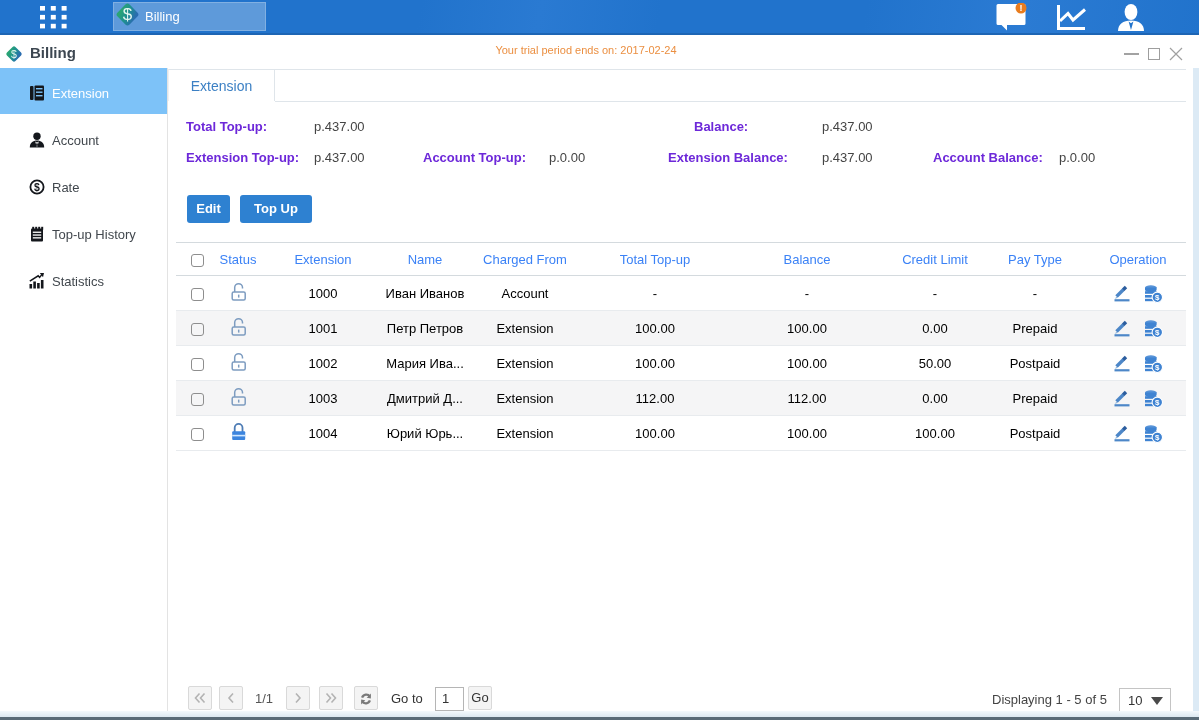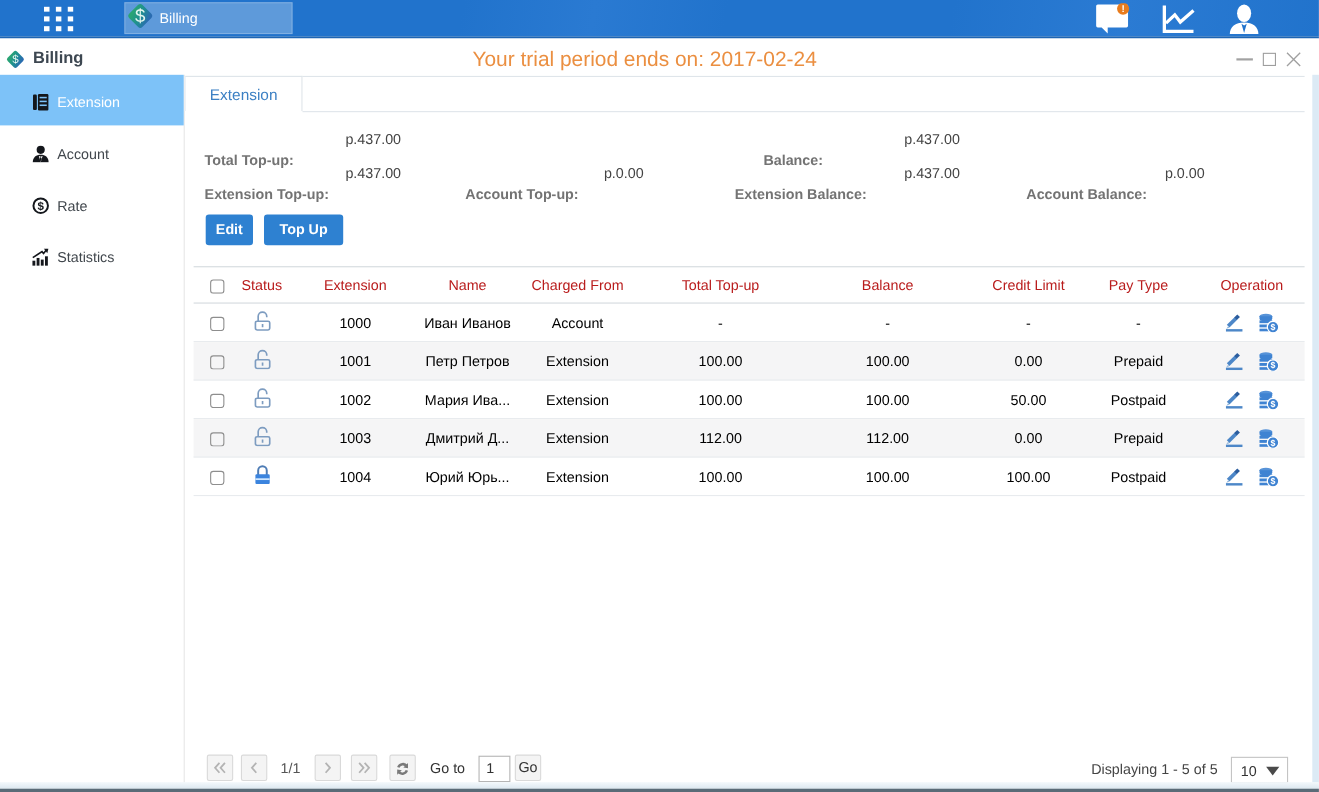--- a/index.html
+++ b/index.html
@@ -16,45 +16,45 @@
 #apptab .txt { position:absolute; left:31px; top:6px; color:#fff; font-size:13px; }
 .diamond { position:absolute; background:linear-gradient(70deg,#29a474 15%,#1f8f91 50%,#2a6cb0 88%); color:#fff; font-weight:bold; text-align:center; }
 #d1 { left:4.5px; top:3px; width:17px; height:17px; border-radius:3px; transform:rotate(45deg); }
 #d1 span { display:block; transform:rotate(-45deg); font-size:17px; font-weight:normal; color:#e2f6ee; line-height:17px; }
 #d2 { left:8px; top:12.5px; width:12px; height:12px; border-radius:2px; transform:rotate(45deg); }
 #d2 span { display:block; transform:rotate(-45deg); font-size:10.5px; font-weight:normal; color:#e9f8f2; line-height:12px; }
 
 
 #titlebar { left:0; top:35px; width:1199px; height:33px; background:#fff; }
 #titlebar .name { position:absolute; left:30px; top:9px; font-size:15px; font-weight:bold; color:#3d4751; }
-#trial { position:absolute; left:586px; top:44px; transform:translateX(-50%); color:#eb8f41; font-size:19px; white-space:nowrap; }
+#trial { position:absolute; left:586px; top:44px; transform:translateX(-50%); color:#eb8f41; font-size:11px; white-space:nowrap; }
 .winbtn { position:absolute; }
 
 
 #sidebar { left:0; top:68px; width:168px; height:644px; background:#fff; border-right:1px solid #e3e3e3; }
 .mitem { position:relative; height:47px; }
 .mitem .mic { position:absolute; left:29px; top:calc(50% + 2px); transform:translateY(-50%); width:16px; height:16px; }
 .mitem .mtx { position:absolute; left:52px; top:calc(50% + 2px); transform:translateY(-50%); font-size:13px; color:#41474d; white-space:nowrap; }
 .mitem.sel { background:#7dc2f8; height:46px; }
 .mitem.sel .mtx { color:#fff; }
 
 
 #content { left:168px; top:68px; width:1031px; height:644px; background:#fff; }
 #tabstrip-top { left:168px; top:69px; width:1018px; height:1px; background:#dfe5ea; }
 #tabstrip-bot { left:275px; top:101px; width:911px; height:1px; background:#dfe5ea; }
 #atab { left:168px; top:69px; width:107px; height:32px; background:#fff; border-top:1px solid #dfe5ea; border-right:1px solid #dfe5ea; border-left:1px solid #eef1f4; }
 #atab span { position:absolute; left:50%; top:50%; transform:translate(-50%,-50%); font-size:14px; color:#3c80c4; }
 
-.lbl { position:absolute; font-weight:bold; color:#737373; white-space:nowrap;margin-top:19px; }
+.lbl { position:absolute; font-weight:bold; color:#6d28d9; white-space:nowrap; }
 .val { position:absolute; color:#444; white-space:nowrap; }
 .btn { position:absolute; background:#2e81d1; color:#fff; font-weight:bold; font-size:13px; text-align:center; border-radius:3px; line-height:28px; height:28px; }
 
 
 #grid { left:176px; top:242px; width:1010px; }
-.hrow { display:flex; height:34px; border-top:1px solid #d4dade; border-bottom:1px solid #d4dade; align-items:center; color:#b91c1c; }
+.hrow { display:flex; height:34px; border-top:1px solid #d4dade; border-bottom:1px solid #d4dade; align-items:center; color:#3b82f6; }
 .trow { display:flex; height:35px; border-bottom:1px solid #e8ebee; align-items:center; color:#000000; }
 .trow.alt { background:#f5f5f6; }
 .c { text-align:center; overflow:hidden; white-space:nowrap; }
 .c1{width:33px;} .c2{width:58px;} .c3{width:112px;} .c4{width:92px;} .c5{width:108px;}
 .c6{width:152px;} .c7{width:152px;} .c8{width:104px;} .c9{width:96px;} .c10{width:103px;position:relative;padding-left:7px;}
 .cb { display:inline-block; width:13px; height:13px; border:1.5px solid #8e8e8e; border-radius:3px; background:transparent; vertical-align:middle; margin-left:9px; }
 
 
 .pbtn { position:absolute; top:686px; width:24px; height:24px; background:#f4f4f4; border:1px solid #d9d9d9; border-radius:2px; color:#a9a9a9; text-align:center; }
 .pbtn svg { margin-top:5px; }
@@ -171,20 +171,35 @@
     </g>
       </svg>
     <span class="mtx">Account</span>
   </div>
   <div class="mitem">
     <svg class="mic" viewBox="0 0 16 16">
       <circle cx="8" cy="8" r="6.6" fill="none" stroke="#14171c" stroke-width="1.8"></circle>
       <text x="8" y="11.8" font-size="10.5" font-weight="bold" fill="#14171c" text-anchor="middle" font-family="Liberation Sans">$</text>
     </svg>
     <span class="mtx">Rate</span>
+  </div>
+  <div class="mitem">
+    <svg class="mic" viewBox="0 0 16 16">
+        <g fill="#14171c">
+      <rect x="2" y="2.5" width="12" height="13" rx="1"></rect>
+      <rect x="3.2" y="0.8" width="2" height="3"></rect>
+          <rect x="6.2" y="0.8" width="2" height="3"></rect>
+          <rect x="9.2" y="0.8" width="2" height="3"></rect>
+          <rect x="12.2" y="0.8" width="2" height="3"></rect>
+      <rect x="3.8" y="5.6" width="8.4" height="1.3" fill="#fff"></rect>
+      <rect x="3.8" y="8.4" width="8.4" height="1.3" fill="#fff"></rect>
+      <rect x="3.8" y="11.2" width="8.4" height="1.3" fill="#fff"></rect>
+    </g>
+      </svg>
+    <span class="mtx">Top-up History</span>
   </div>
   <div class="mitem">
     <svg class="mic" viewBox="0 0 16 16">
         <g fill="#14171c">
       <rect x="0.5" y="11" width="2.6" height="4.5"></rect>
       <rect x="4.3" y="8.5" width="2.6" height="7"></rect>
       <rect x="8.1" y="10" width="2.6" height="5.5"></rect>
       <rect x="11.9" y="7" width="2.6" height="8.5"></rect>
       <path d="M0.8 8.2 L9.2 2.8 L10.6 4.4 L13.6 0.6" stroke="#14171c" stroke-width="1.5" fill="none"></path>
       <path d="M10.8 0 L15 0 L14 4.2 Z" fill="#14171c"></path>

